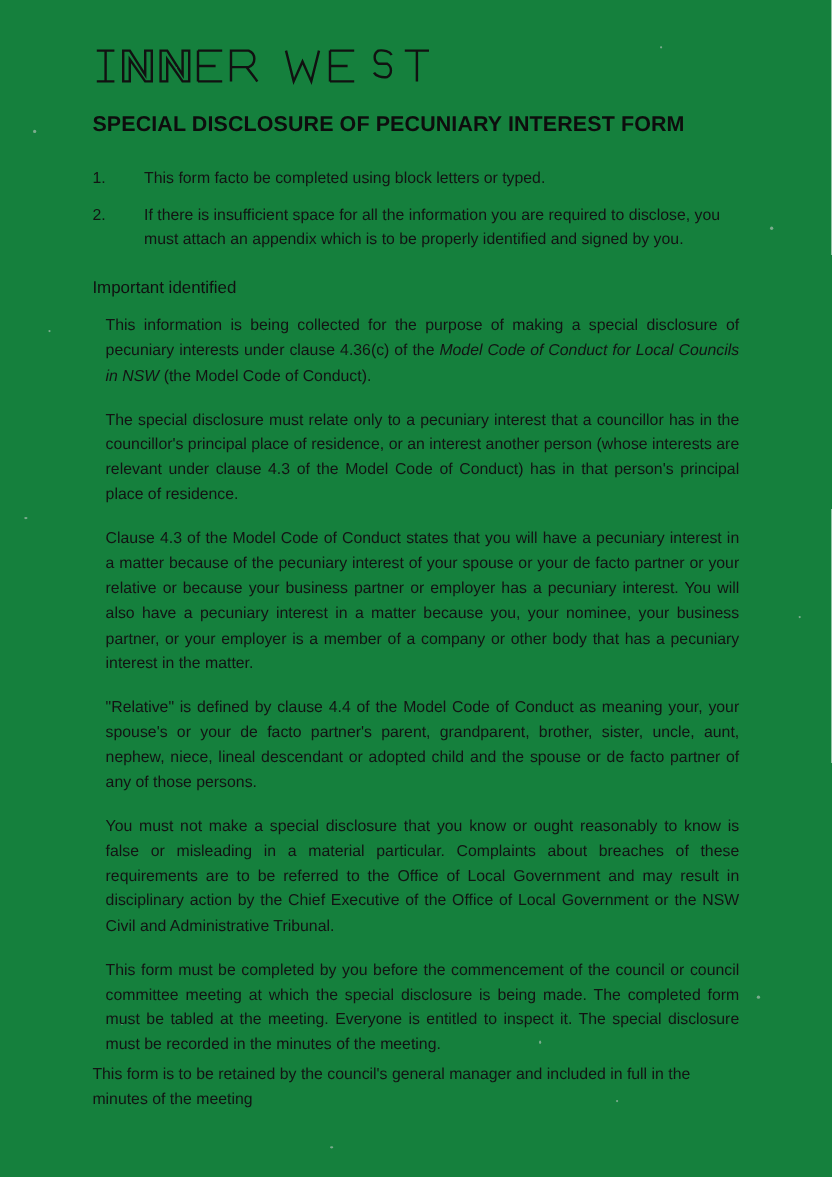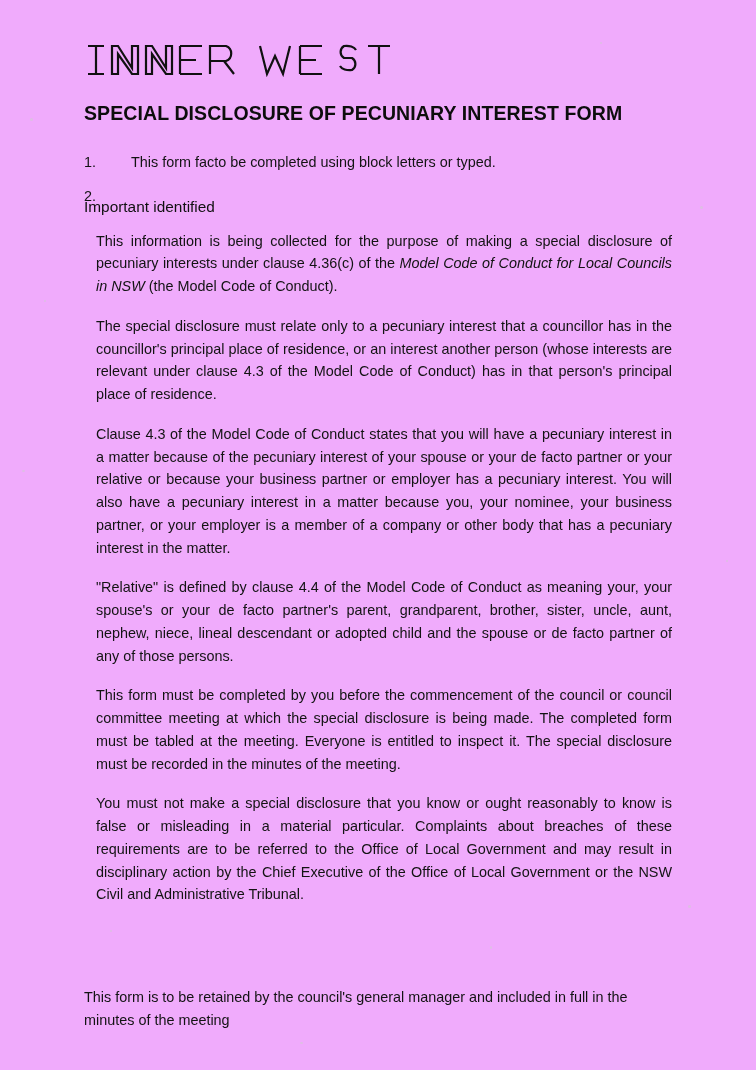--- a/index.html
+++ b/index.html
@@ -11,21 +11,21 @@
     width: 756px;
     height: 1070px;
     position: relative;
     font-family: "Liberation Sans", sans-serif;
     color: #111111;
     overflow: hidden;
   }
   .page {
     position: absolute;
     inset: 0;
-    background: #f0abfc;
+    background: #15803d;
   }
   
   .speck {
     position: absolute;
     background: #cfcfcf;
     border-radius: 50%;
     opacity: .55;
   }
   .content {
     position: absolute;
@@ -82,21 +82,20 @@
   }
   p.para em { font-style: italic; }
   .footer {
     position: absolute;
     left: 84px;
     top: 966px;
     width: 588px;
     font-size: 14.4px;
     line-height: 1.58;
     color: #131313;
-    margin-top: 20px;
   }
 </style>
 </head>
 <body>
 
 <div class="page">
 
   <div class="speck" style="left:30px;top:118px;width:3px;height:3px;"></div>
   <div class="speck" style="left:44px;top:300px;width:2px;height:2px;"></div>
   <div class="speck" style="left:22px;top:470px;width:3px;height:2px;"></div>
@@ -139,29 +138,30 @@
 
     <h1 class="title">SPECIAL DISCLOSURE OF PECUNIARY INTEREST FORM</h1>
 
     <ol class="intro">
       <li>
         <span class="num">1.</span>
         <span>This form facto be completed using block letters or typed.</span>
       </li>
       <li>
         <span class="num">2.</span>
+        <span>If there is insufficient space for all the information you are required to disclose, you must attach an appendix which is to be properly identified and signed by you.</span>
       </li>
     </ol>
 
     <h2 class="subtitle">Important identified</h2>
 
     <p class="para">This information is being collected for the purpose of making a special disclosure of pecuniary interests under clause 4.36(c) of the <em>Model Code of Conduct for Local Councils in NSW</em> (the Model Code of Conduct).</p>
     <p class="para">The special disclosure must relate only to a pecuniary interest that a councillor has in the councillor's principal place of residence, or an interest another person (whose interests are relevant under clause 4.3 of the Model Code of Conduct) has in that person's principal place of residence.</p>
     <p class="para">Clause 4.3 of the Model Code of Conduct states that you will have a pecuniary interest in a matter because of the pecuniary interest of your spouse or your de facto partner or your relative or because your business partner or employer has a pecuniary interest. You will also have a pecuniary interest in a matter because you, your nominee, your business partner, or your employer is a member of a company or other body that has a pecuniary interest in the matter.</p>
     <p class="para">"Relative" is defined by clause 4.4 of the Model Code of Conduct as meaning your, your spouse's or your de facto partner's parent, grandparent, brother, sister, uncle, aunt, nephew, niece, lineal descendant or adopted child and the spouse or de facto partner of any of those persons.</p>
+    <p class="para">You must not make a special disclosure that you know or ought reasonably to know is false or misleading in a material particular. Complaints about breaches of these requirements are to be referred to the Office of Local Government and may result in disciplinary action by the Chief Executive of the Office of Local Government or the NSW Civil and Administrative Tribunal.</p>
     <p class="para">This form must be completed by you before the commencement of the council or council committee meeting at which the special disclosure is being made. The completed form must be tabled at the meeting. Everyone is entitled to inspect it. The special disclosure must be recorded in the minutes of the meeting.</p>
-    <p class="para">You must not make a special disclosure that you know or ought reasonably to know is false or misleading in a material particular. Complaints about breaches of these requirements are to be referred to the Office of Local Government and may result in disciplinary action by the Chief Executive of the Office of Local Government or the NSW Civil and Administrative Tribunal.</p>
 
   </div>
 
   <div class="footer">This form is to be retained by the council's general manager and included in full in the minutes of the meeting</div>
 
 </div>
 
 </body></html>

